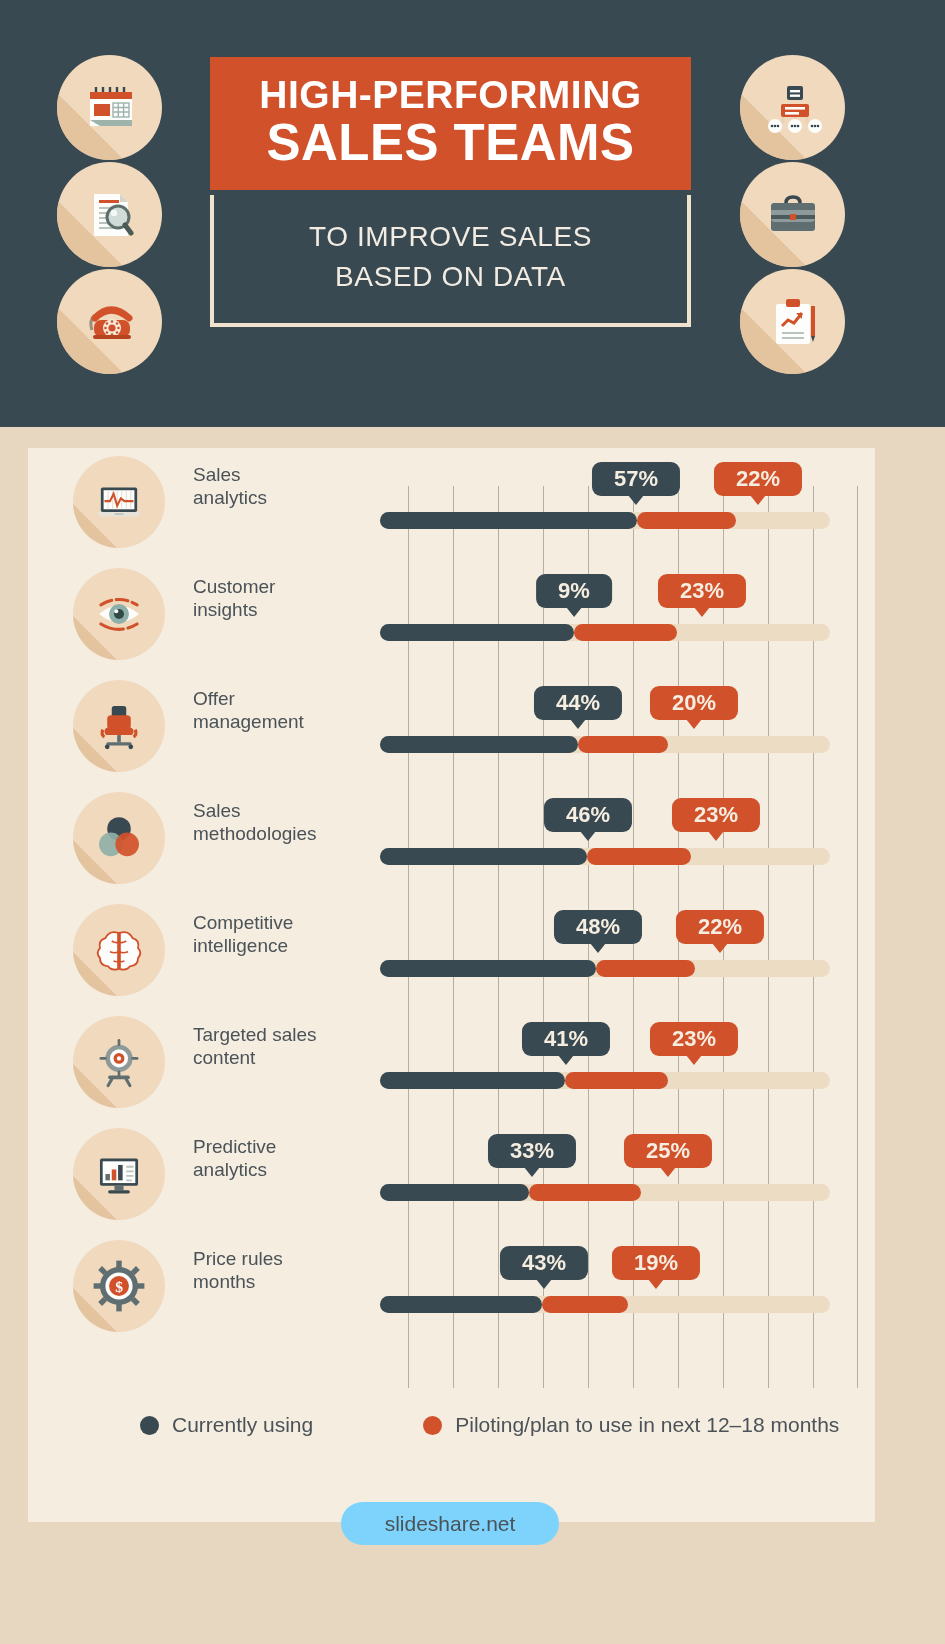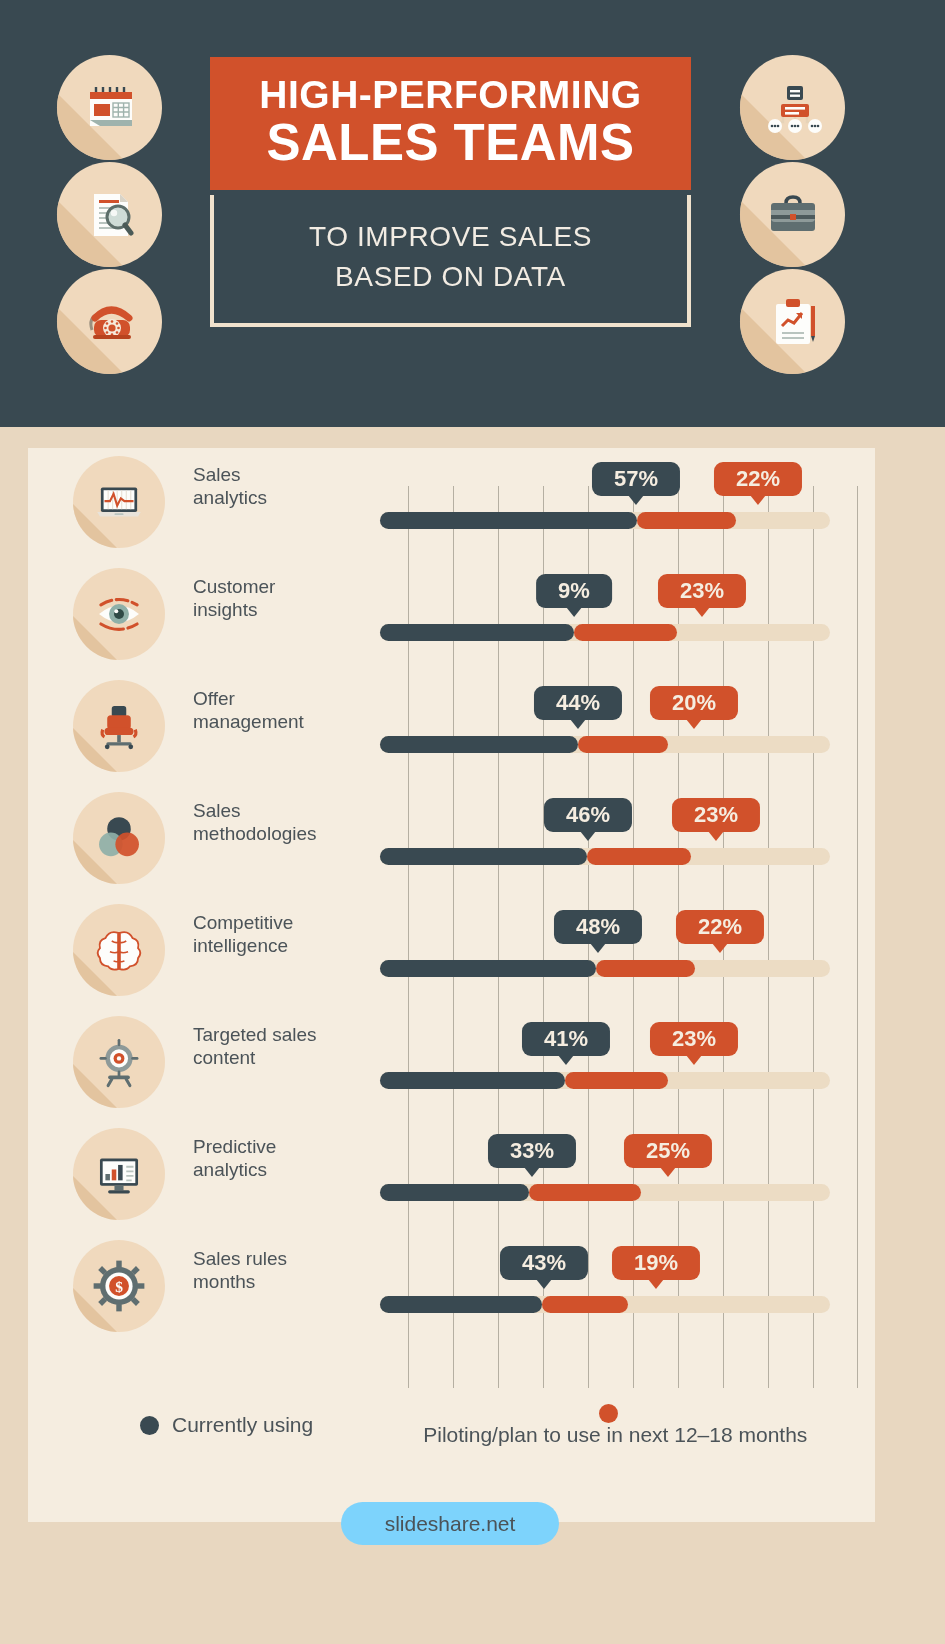--- a/index.html
+++ b/index.html
@@ -100,21 +100,21 @@
   .bubble.orange{ background:#d1512b; color:#d1512b; }
   .bubble span { color:#f5ede0; position:relative; z-index:2; }
 
   
   .legend {
     position:absolute; left:0; top:950px; width:847px; height:54px;
     display:flex; align-items:center;
   }
   .legend-item { display:flex; align-items:center; }
   .legend-item.first { margin-left:112px; }
-  .legend-item.second{ margin-left:110px;flex-direction:column; }
+  .legend-item.second{ margin-left:110px; }
   .dot { width:19px; height:19px; border-radius:50%; margin-right:13px; }
   .dot.blue{ background:#394951; }
   .dot.orange{ background:#d1512b; }
   .legend-text { color:#4b5358; font-size:21px; font-weight:300; white-space:nowrap; }
 
   
   .footer-pill {
     position:absolute; left:341px; top:1502px; width:218px; height:43px;
     background:#7dd3fc; border-radius:22px;
     display:flex; align-items:center; justify-content:center;
@@ -545,21 +545,21 @@
                 <rect x="11" y="45" width="6" height="8" transform="rotate(45 14 49)"></rect>
                 <rect x="47" y="45" width="6" height="8" transform="rotate(-45 50 49)"></rect>
               </g>
               <circle cx="32" cy="32" r="15" fill="#fdfdfb"></circle>
               <circle cx="32" cy="32" r="11" fill="#d1512b"></circle>
               <text x="32" y="39" font-family="Liberation Serif, serif" font-size="17" font-weight="bold" fill="#fdfdfb" text-anchor="middle">$</text>
             </svg>
           </div>
         </div>
         <div class="row-label">
-          <div>Sales rules</div>
+          <div>Price rules</div>
           <div>months</div>
         </div>
         <div class="track">
           <div class="seg-blue" style="width:162px"></div>
           <div class="seg-orange" style="left:162px; width:85.5px"></div>
         </div>
         <div class="bubble blue" style="left:516px">
             <span>43%</span>
           </div>
         <div class="bubble orange" style="left:628px">

